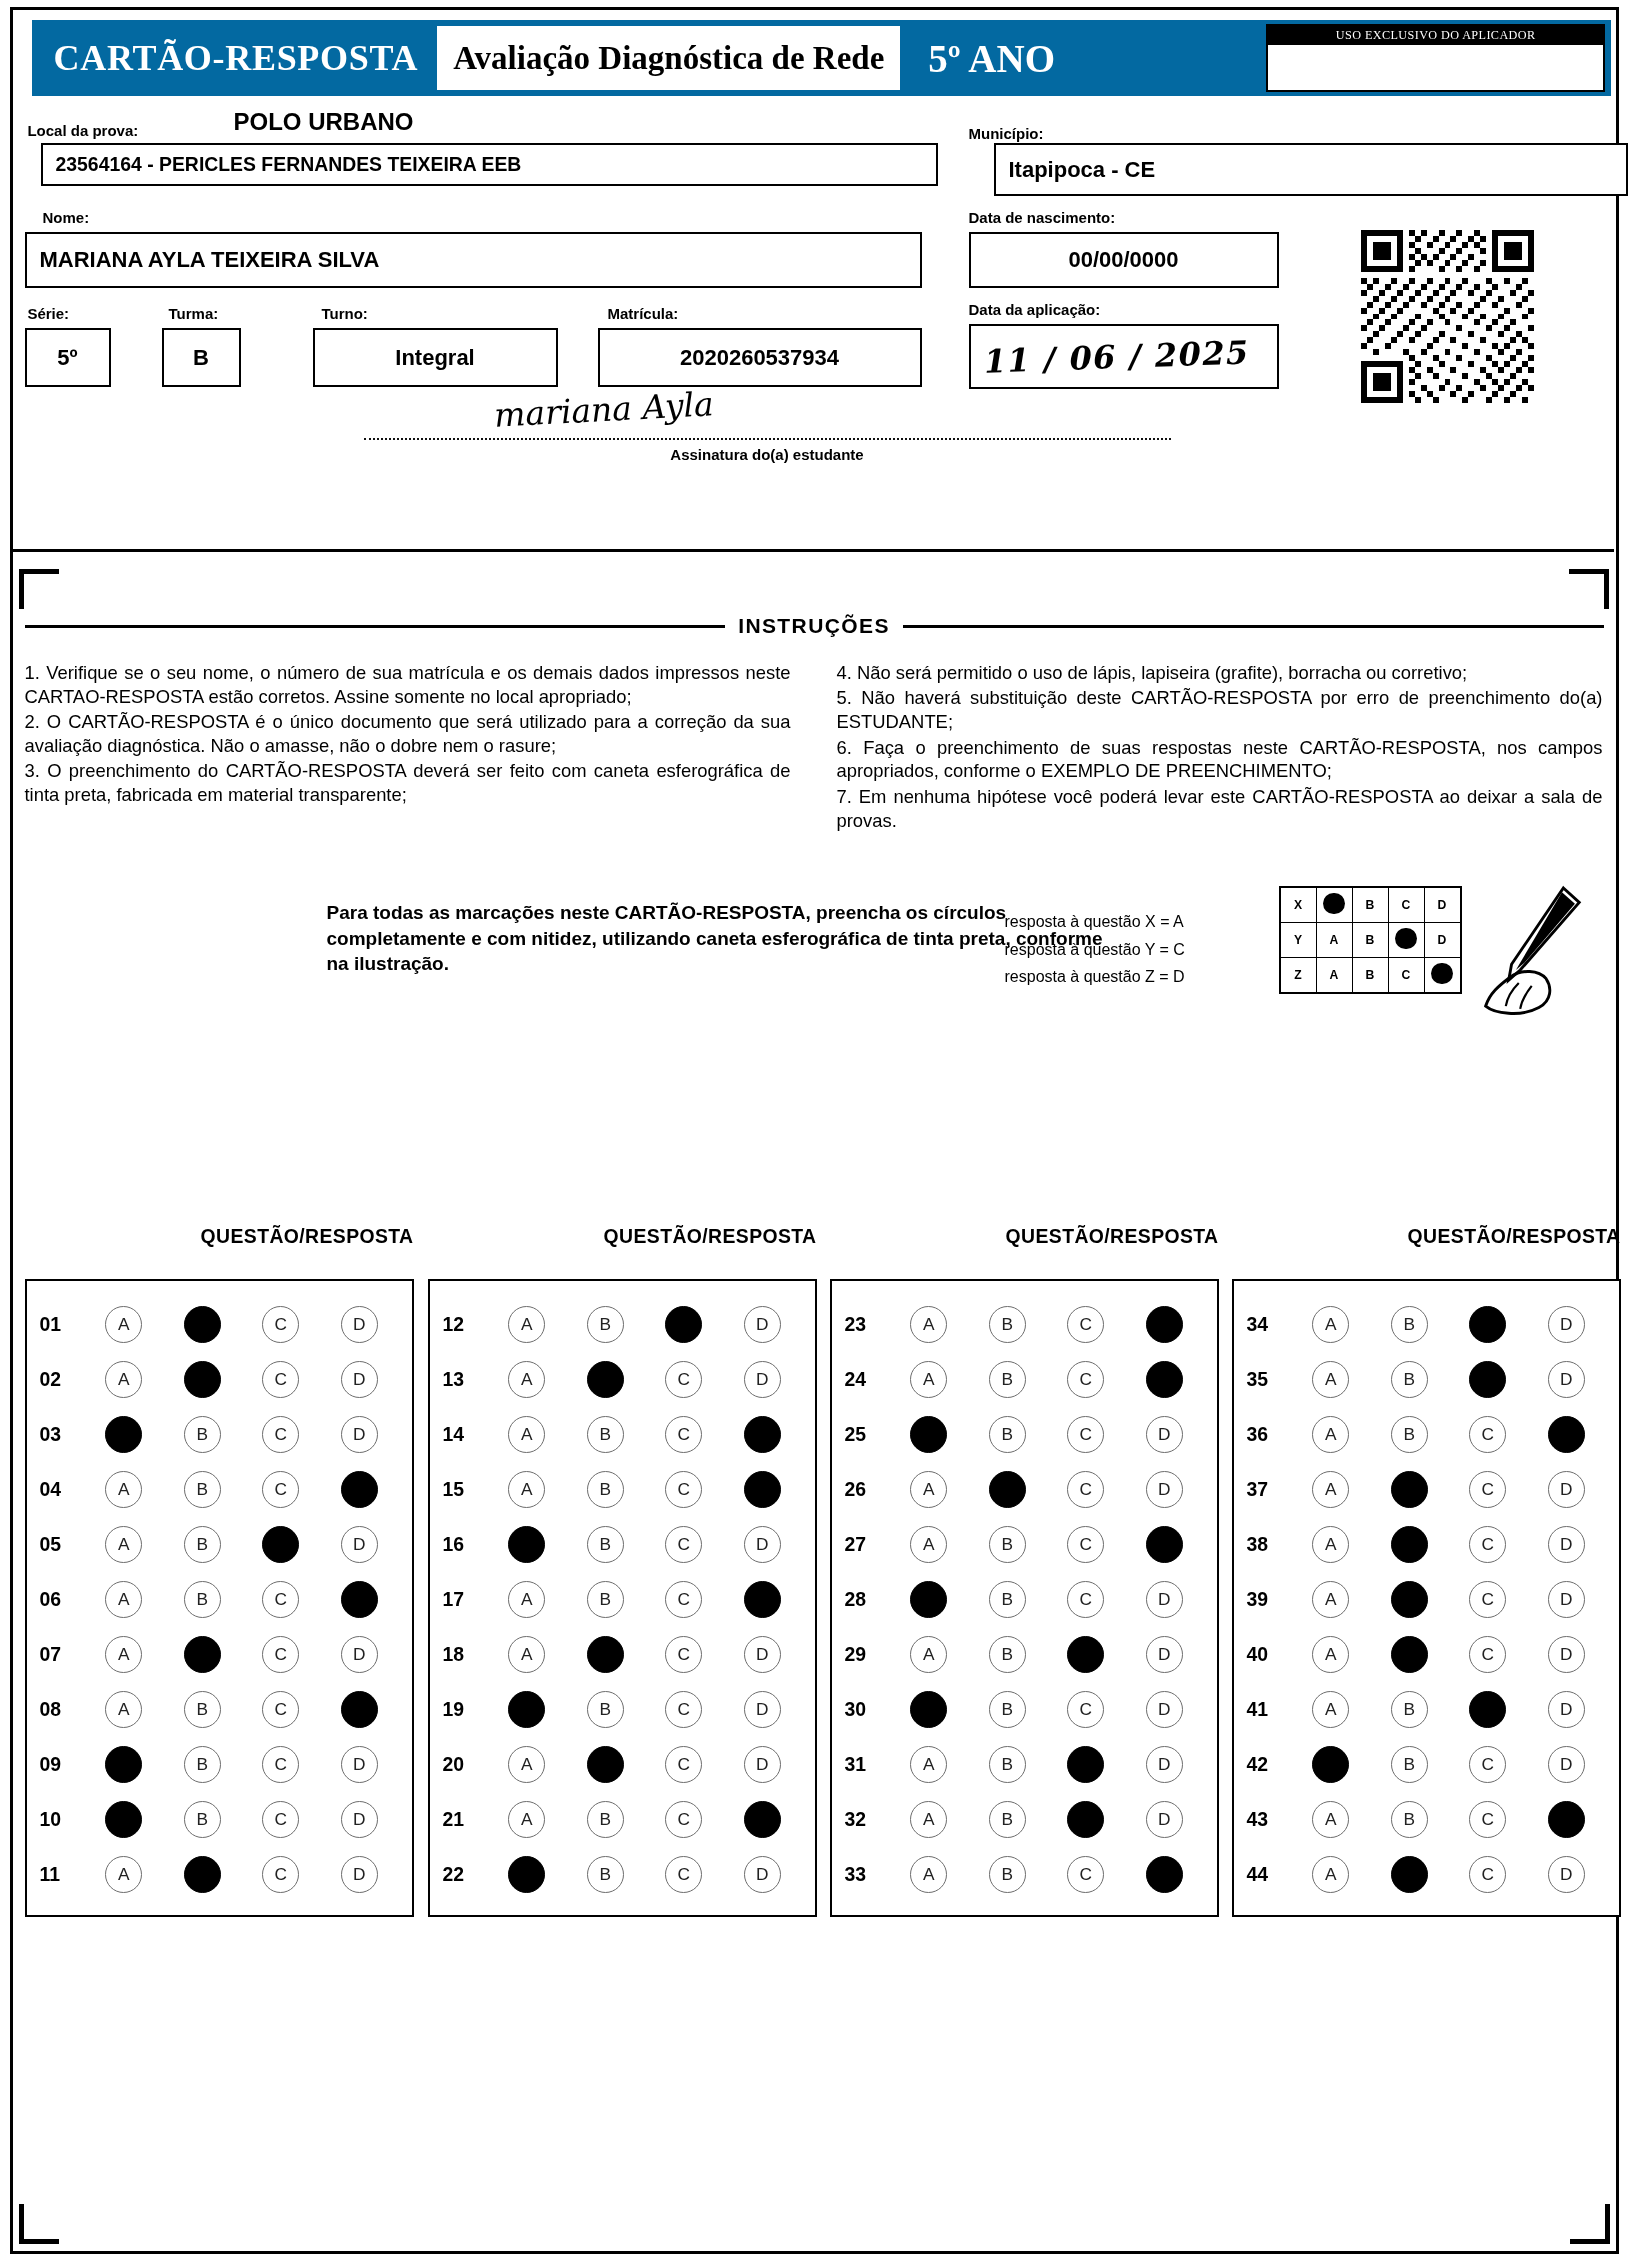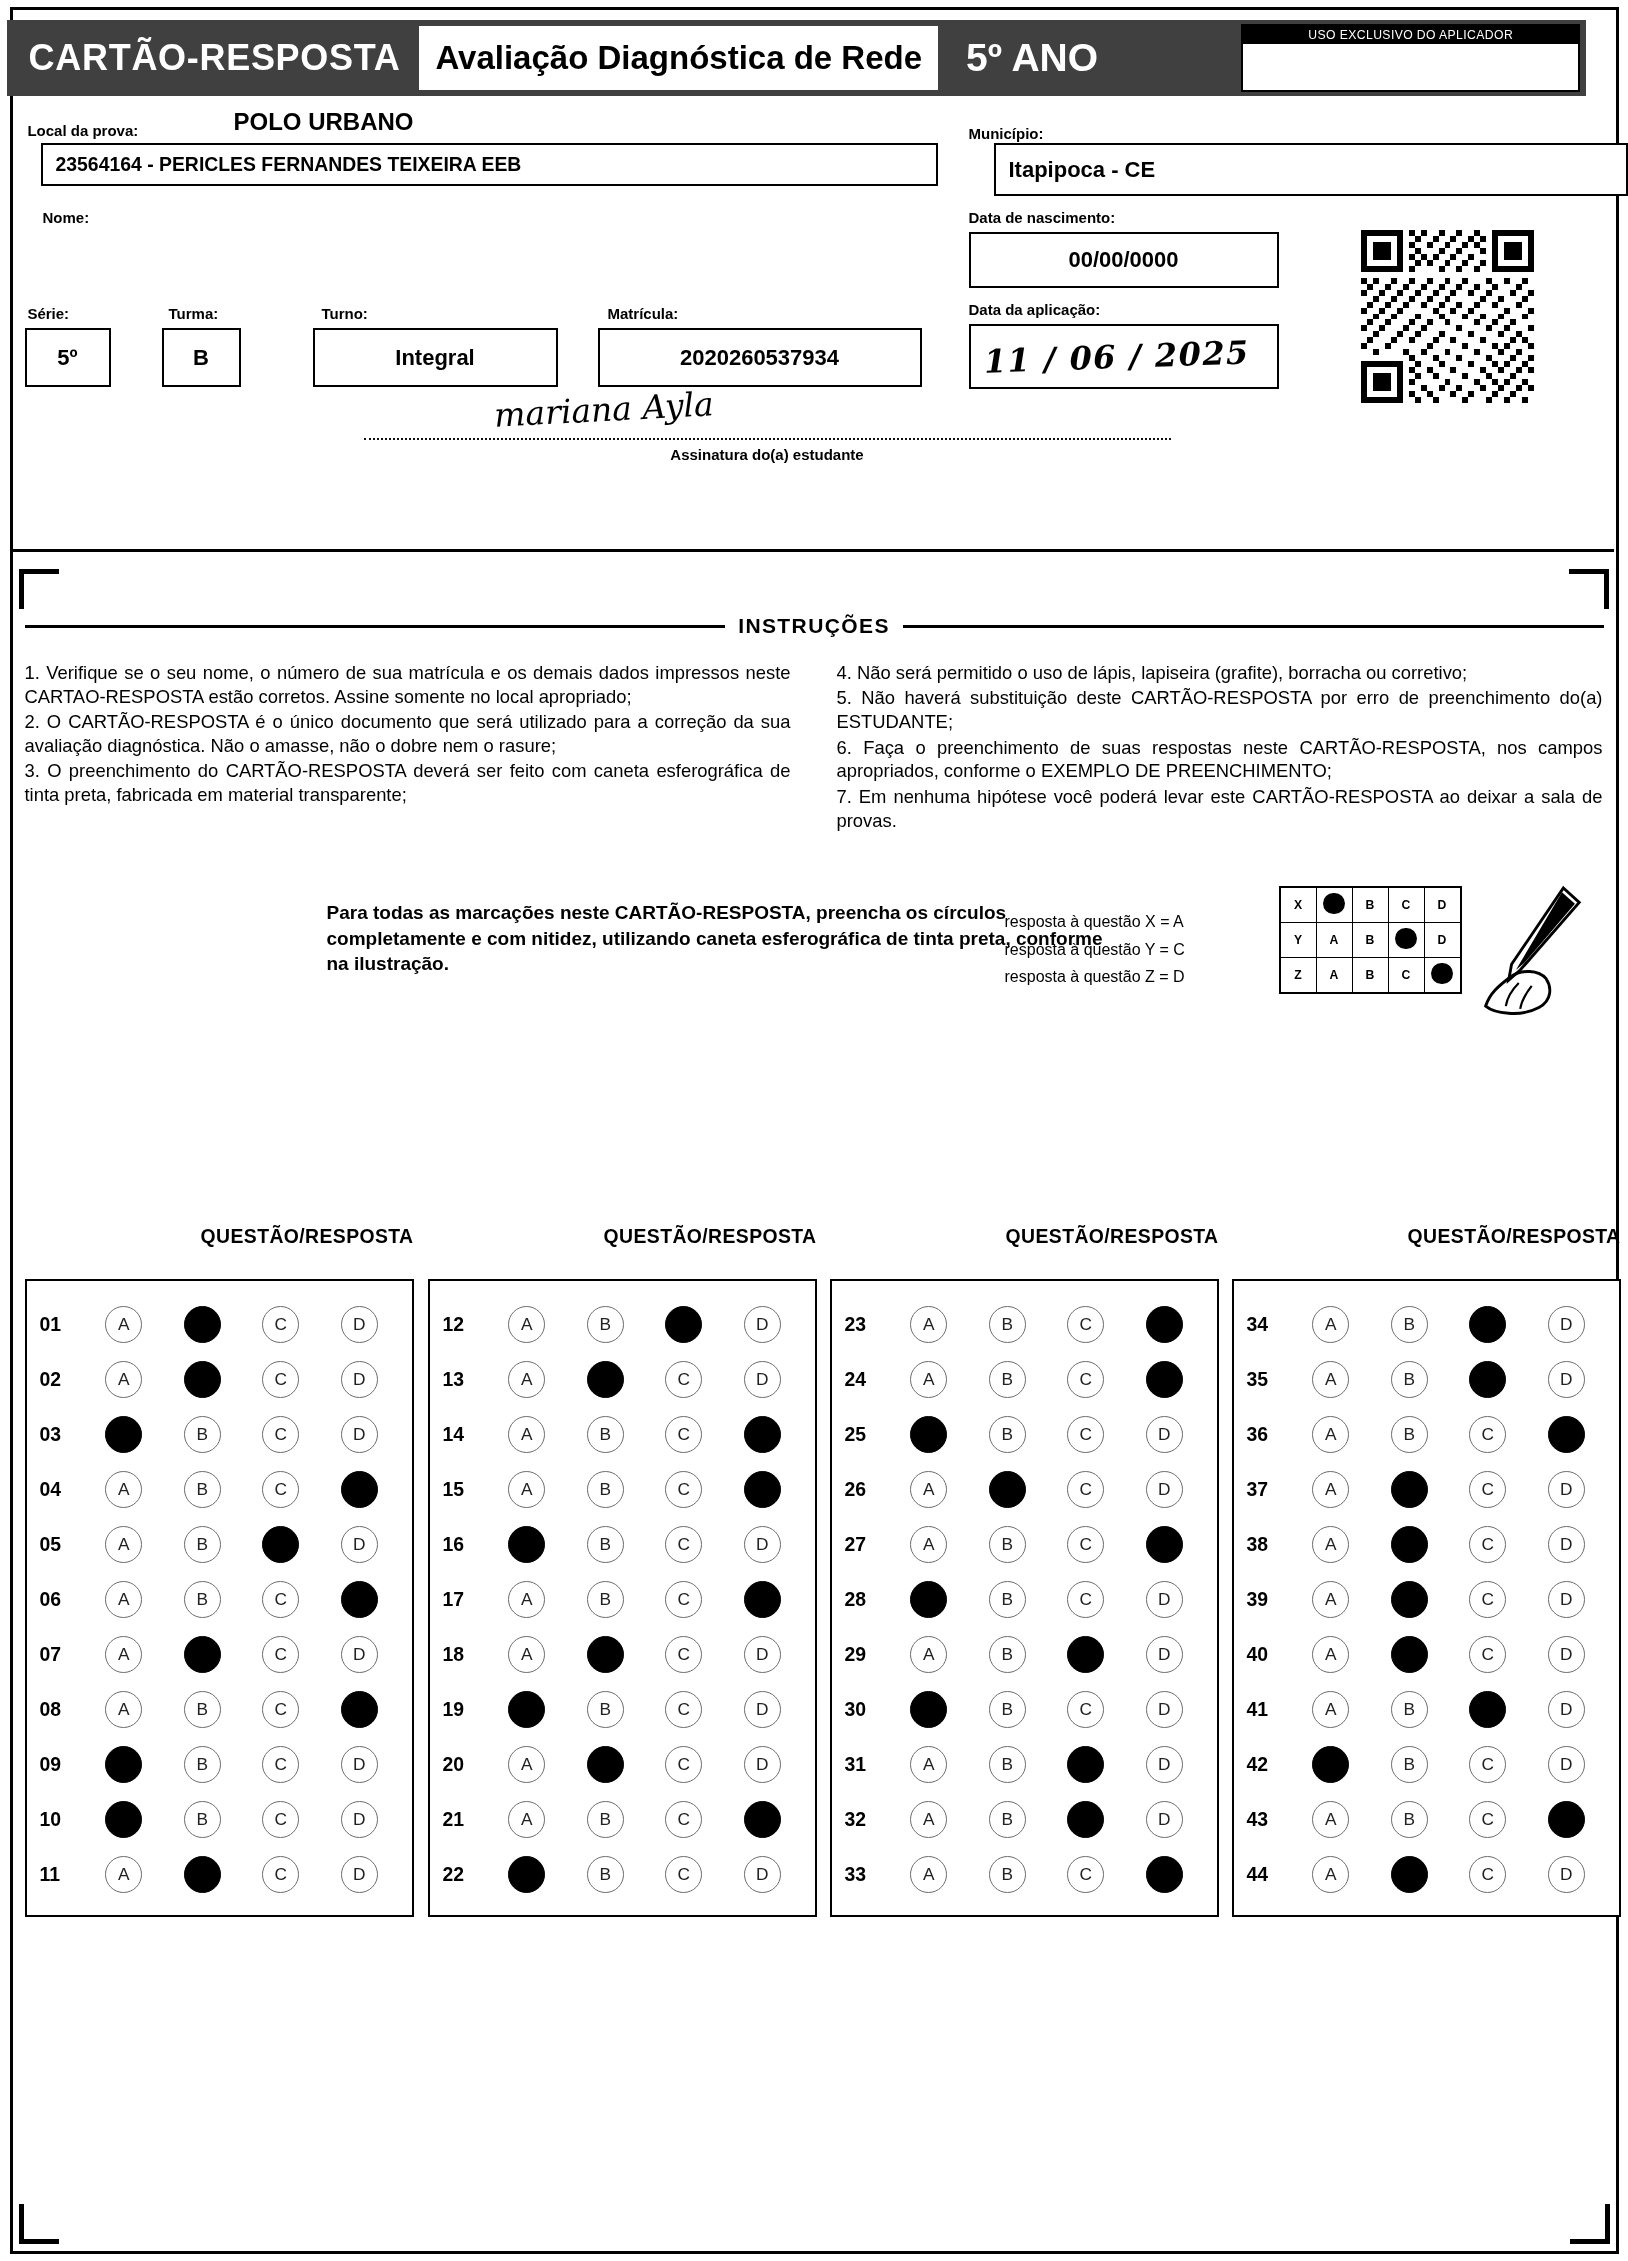--- a/index.html
+++ b/index.html
@@ -22,25 +22,26 @@
     position: absolute;
     left: 10px; top: 7.2px;
     width: 1609px; height: 2247px;
     border: 3.6px solid #000;
     box-sizing: border-box;
   }
 
   
   .header-band {
     position: absolute;
-    left: 7px; top: 20px;
+    left: 32px; top: 20px;
     width: 1579px; height: 76px;
-    background: #404040;
+    background: #0369a1;
     display: flex;
     align-items: stretch;
+    font-family: Liberation Serif, serif;
   }
   .hb-title {
     color: #fff;
     font-weight: bold;
     font-size: 36px;
     letter-spacing: 0.7px;
     display: flex; align-items: center;
     padding: 0 19px 0 21.6px;
     white-space: nowrap;
   }
@@ -389,20 +390,21 @@
 
   <div class="ident">
     <div class="lbl lbl-local">Local da prova:</div>
     <div class="polo">POLO URBANO</div>
     <div class="field-box box-local">23564164 - PERICLES FERNANDES TEIXEIRA EEB</div>
 
     <div class="lbl lbl-mun">Município:</div>
     <div class="field-box box-mun">Itapipoca - CE</div>
 
     <div class="lbl lbl-nome">Nome:</div>
+    <div class="field-box box-nome">MARIANA AYLA TEIXEIRA SILVA</div>
 
     <div class="lbl lbl-dn">Data de nascimento:</div>
     <div class="field-box box-dn center-val">00/00/0000</div>
 
     <div class="lbl lbl-serie">Série:</div>
     <div class="field-box box-serie center-val">5º</div>
 
     <div class="lbl lbl-turma">Turma:</div>
     <div class="field-box box-turma center-val">B</div>
 

